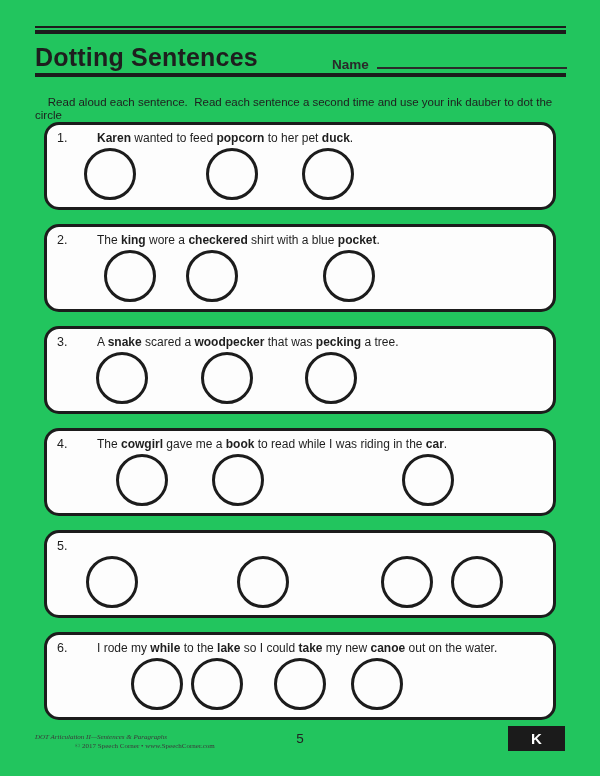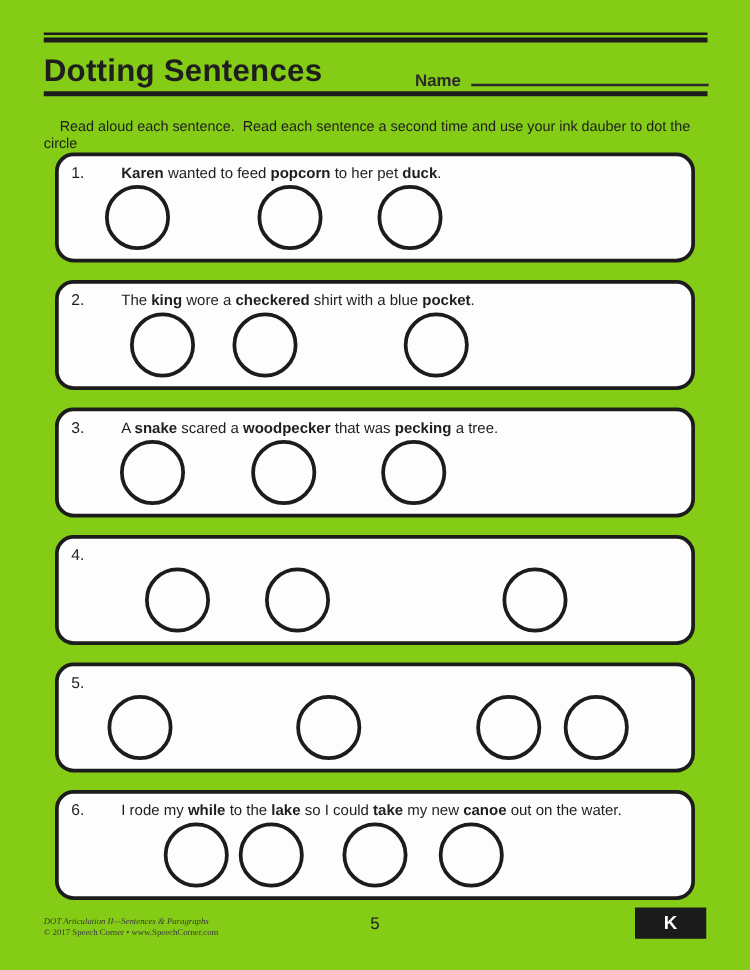--- a/index.html
+++ b/index.html
@@ -1,17 +1,17 @@
 <!DOCTYPE html>
 <html><head>
 <meta charset="utf-8">
 <style>
   html,body { margin:0; padding:0; background:#ffffff; }
   .page {
-    position:relative; width:600px; height:776px; background:#84cc16;
+    position:relative; width:600px; height:776px; background:#22c55e;
     font-family:"Liberation Sans", sans-serif; color:#1e1e1e; overflow:hidden;
   }
   
   .rule-double { position:absolute; left:35px; top:26px; width:531px; height:2px;
     border-top:2px solid #1c1c1c; border-bottom:4px solid #1c1c1c; }
   .rule-mid { position:absolute; left:35px; top:73px; width:531px; height:4px; background:#1c1c1c; }
   .title { position:absolute; left:35px; top:43px; font-size:25px; font-weight:bold; letter-spacing:0.2px; white-space:nowrap; }
   .name-row { position:absolute; left:332px; top:54px; font-size:13.5px; color:#2a2a2a;font-weight:bold; }
   .name-line { display:inline-block; width:190px; height:13px; margin-left:8px; border-bottom:2px solid #2a2a2a; }
   .instructions { position:absolute; left:35px; top:83px; width:525px; font-size:11.5px; line-height:13px; white-space:pre-wrap; }
@@ -22,21 +22,21 @@
   .snum { position:absolute; left:10px; top:6px; font-size:12.5px; }
   .stext { position:absolute; left:50px; top:6px; font-size:12px; white-space:nowrap; }
   .stext b { font-weight:bold;margin-top:32px; }
   .circles { position:absolute; left:0; top:23px; width:100%; height:52px; }
   .circle { position:absolute; top:0; box-sizing:border-box; width:52px; height:52px;
     border:3px solid #1c1c1c; border-radius:50%; background:#fdfdfd; }
   
   .footer-series { position:absolute; left:35px; top:733px; font-family:Liberation Serif, serif;
     font-size:7px; line-height:8.5px; color:#3a3a3a; }
   .footer-series .it { font-style:italic; display:block; }
-  .footer-series .rg { display:block; }
+  .footer-series .rg { display:block;margin-left:40px; }
   .page-num { position:absolute; left:0; top:731px; width:600px; text-align:center; font-size:13.5px; color:#222; }
   .level-badge { position:absolute; left:508px; top:726px; width:57px; height:25px; background:#1b1b1b;
     color:#ffffff; font-weight:bold; font-size:15px; display:flex; align-items:center; justify-content:center; }
 </style>
 </head>
 <body>
 
 <div class="page">
 
   <div class="rule-double"></div>
@@ -77,20 +77,21 @@
       <span class="snum">3.</span>
       <span class="stext"><span>A </span><b>snake</b><span> scared a </span><b>woodpecker</b><span> that was </span><b>pecking</b><span> a tree.</span></span>
       <div class="circles">
           <div class="circle" style="left: 49px;"></div>
           <div class="circle" style="left: 154px;"></div>
           <div class="circle" style="left: 258px;"></div>
         </div>
     </div>
       <div class="sbox">
       <span class="snum">4.</span>
+      <span class="stext"><span>The </span><b>cowgirl</b><span> gave me a </span><b>book</b><span> to read while I was riding in the </span><b>car</b><span>.</span></span>
       <div class="circles">
           <div class="circle" style="left: 69px;"></div>
           <div class="circle" style="left: 165px;"></div>
           <div class="circle" style="left: 355px;"></div>
         </div>
     </div>
       <div class="sbox">
       <span class="snum">5.</span>
       <div class="circles">
           <div class="circle" style="left: 39px;"></div>

